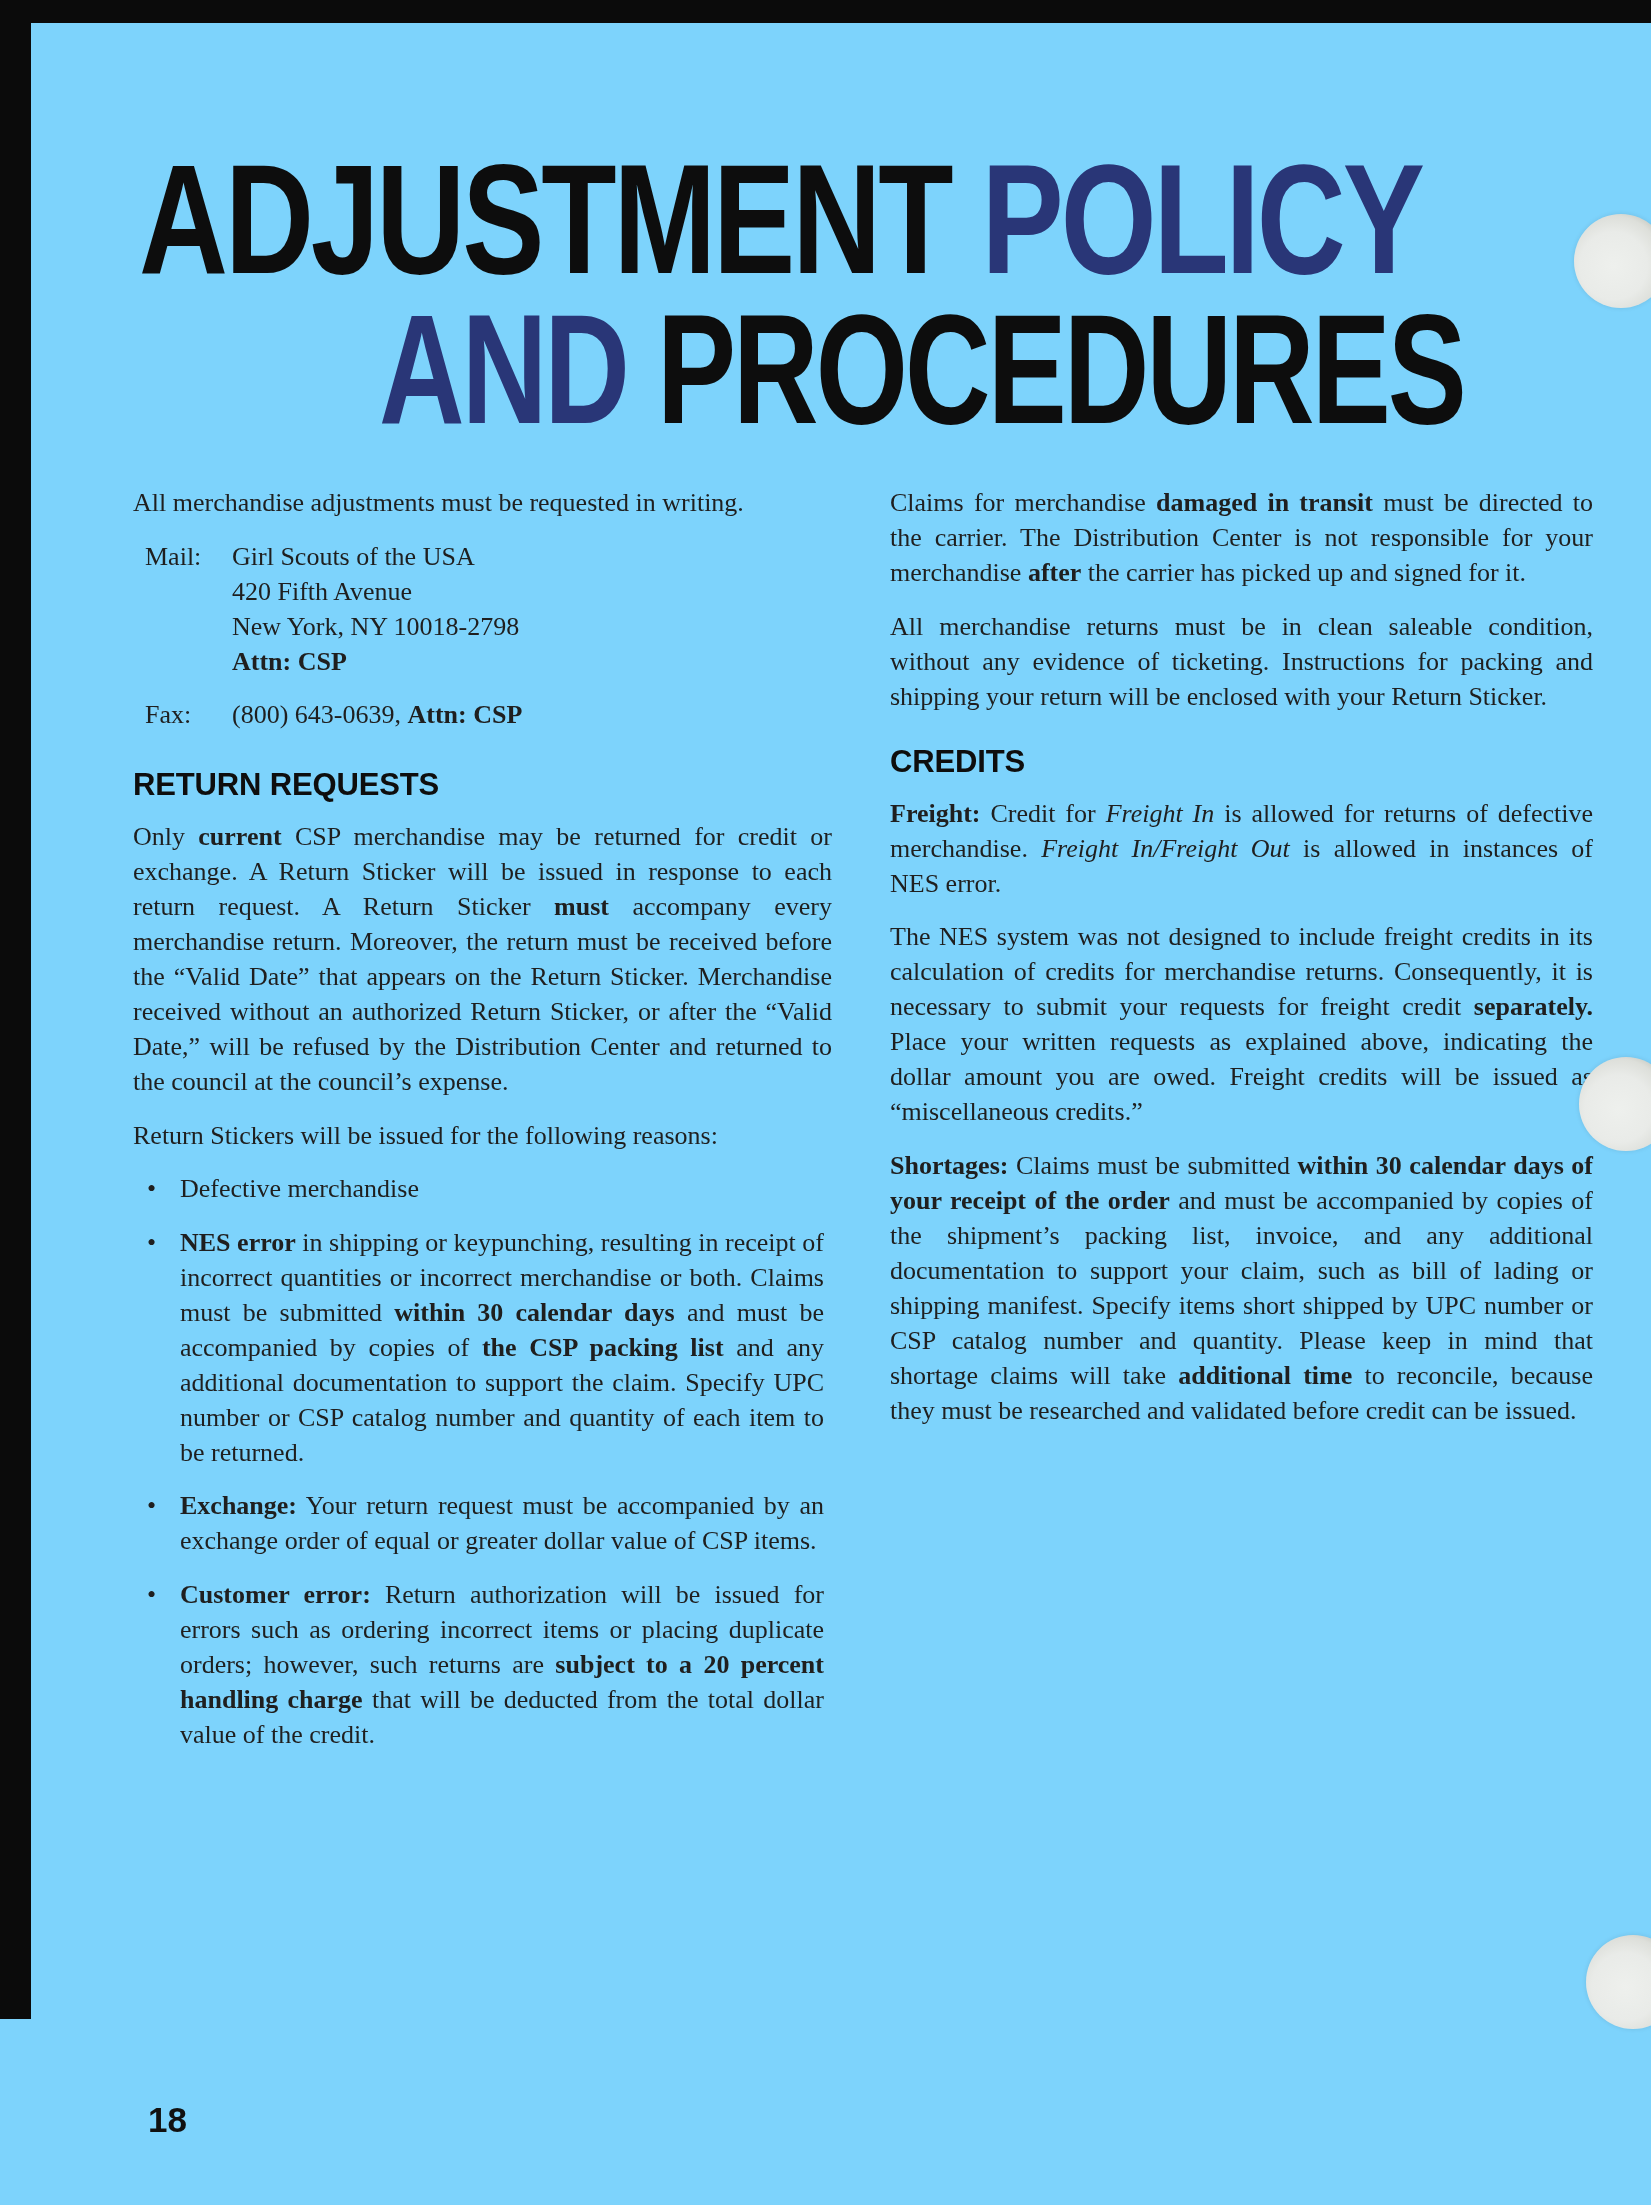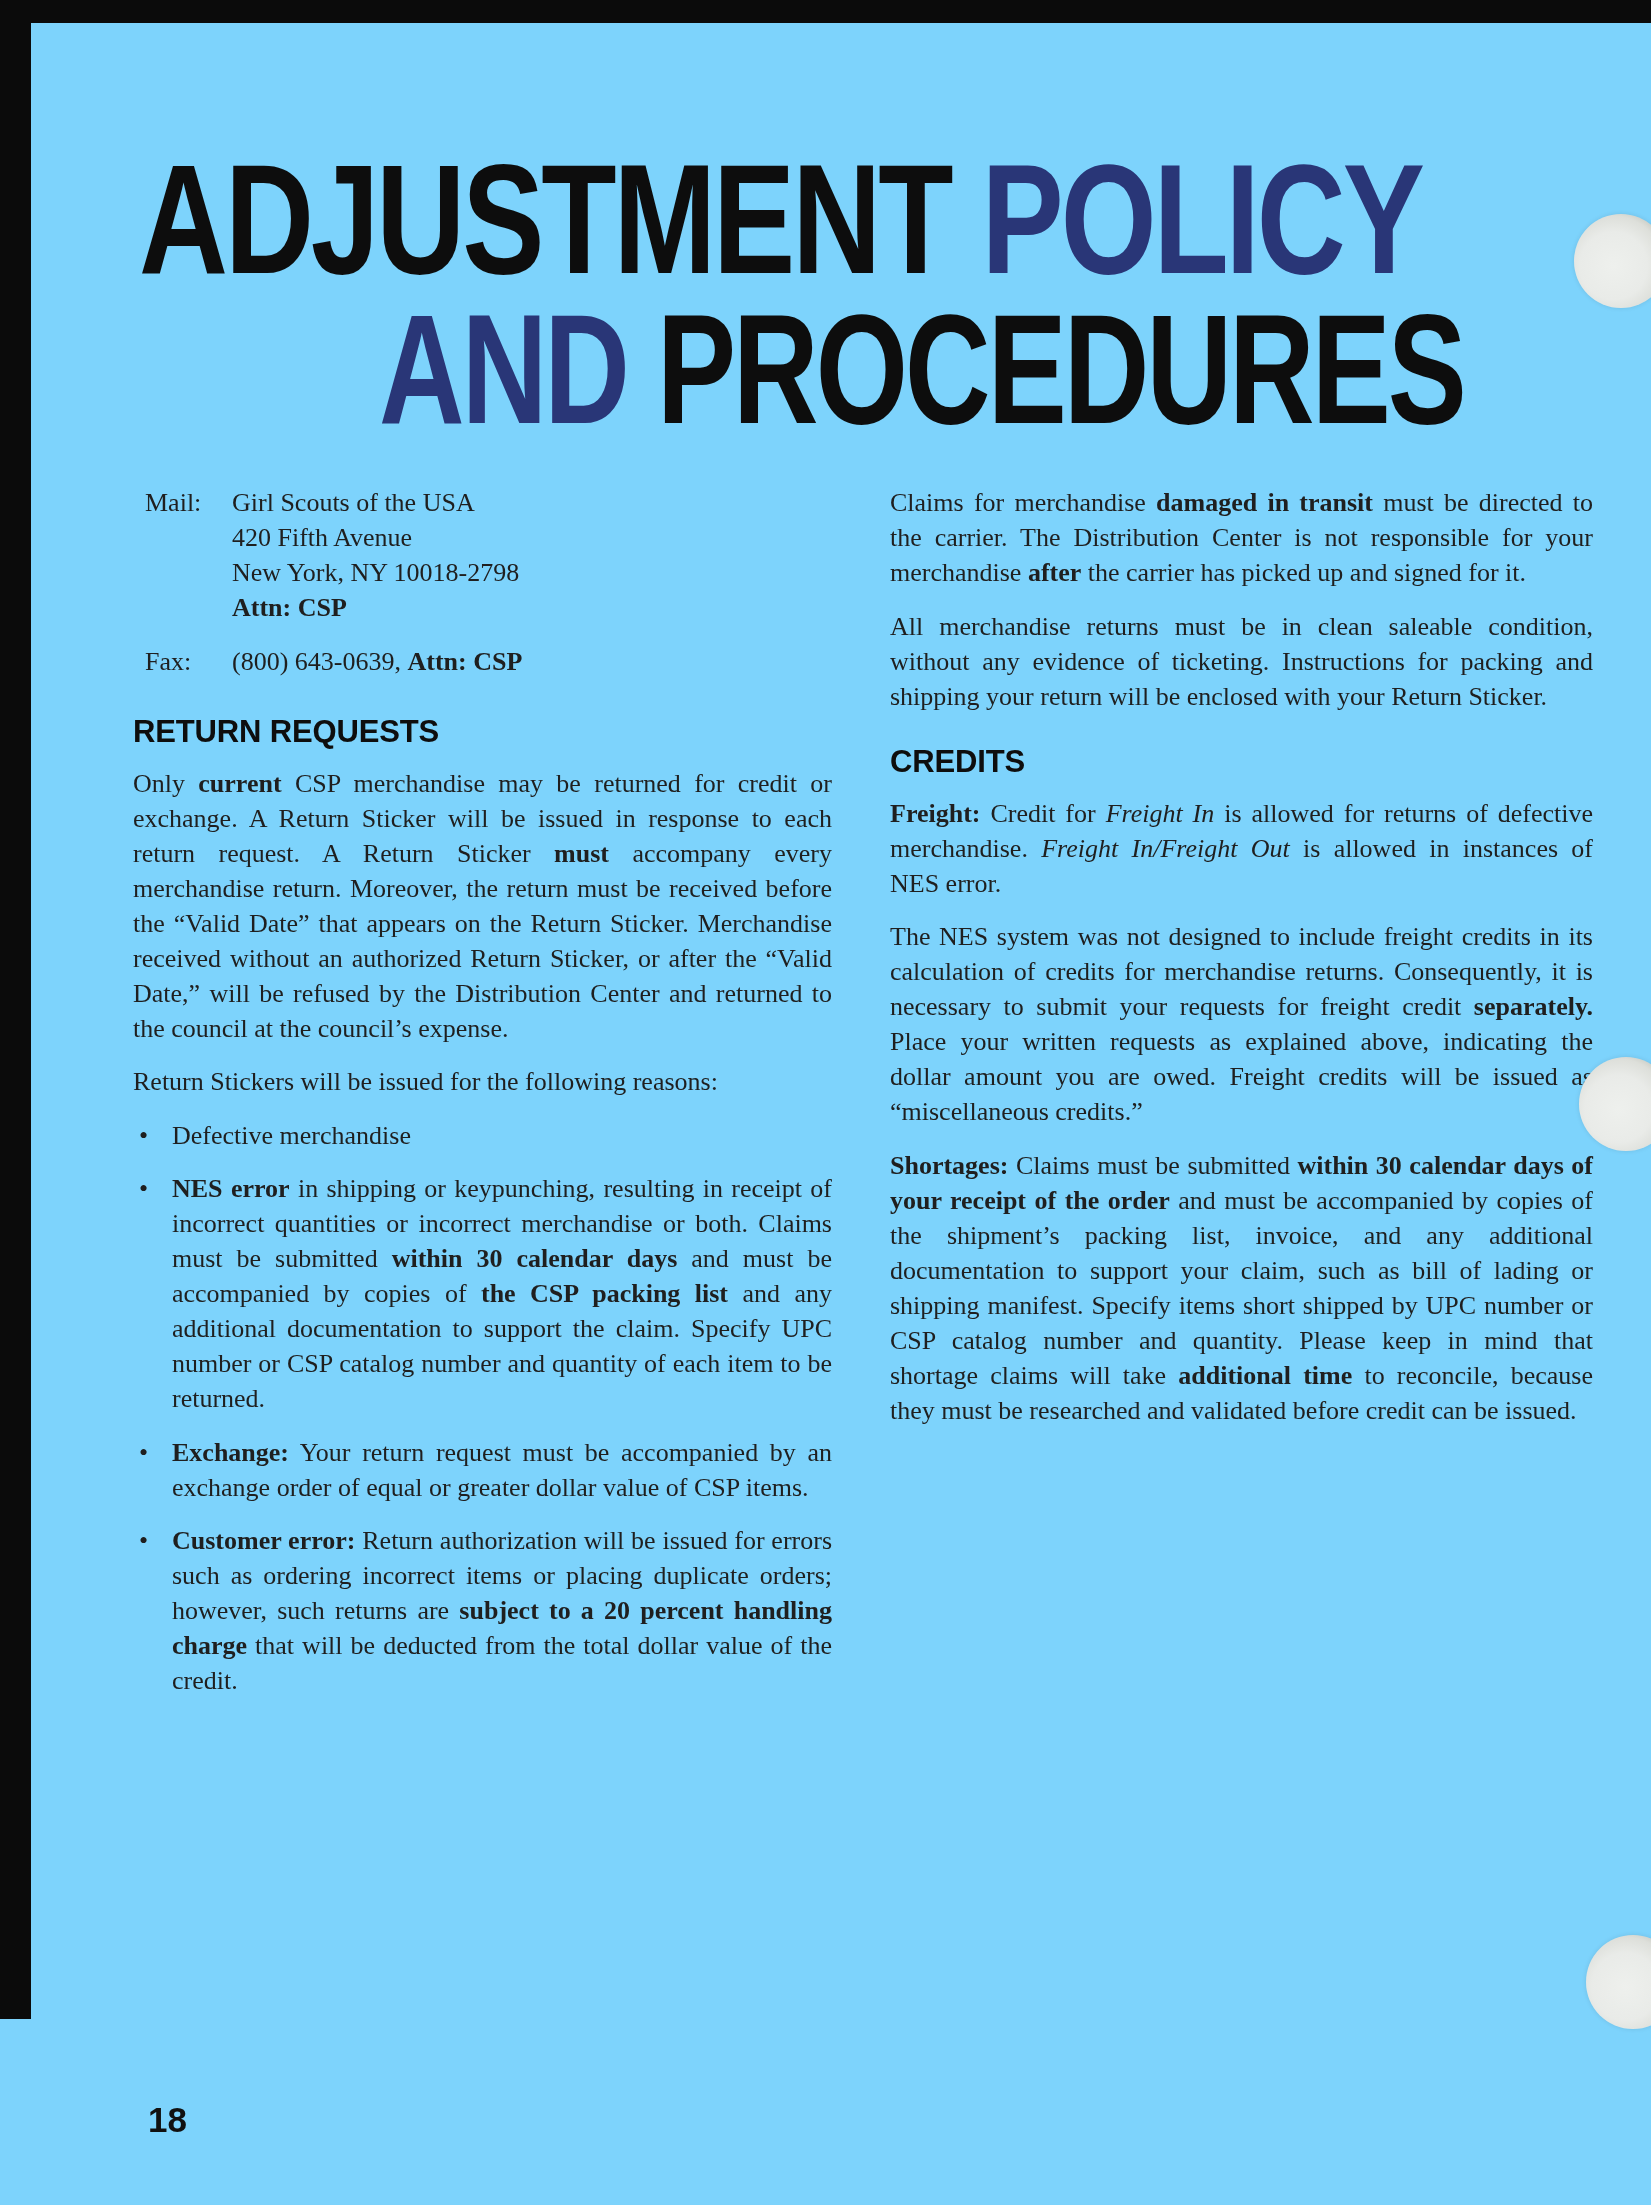--- a/index.html
+++ b/index.html
@@ -52,21 +52,21 @@
     margin:35px 0 17px 0;
   }
   .sec-head.first-right{margin-top:30px;}
 
   .addr{margin:0 0 18.5px 0;}
   .addr-row{display:flex;text-align:left;}
   .addr-label{flex:0 0 87px;margin-left:12px;}
   .addr-value div{min-height:35px;}
   .bold{font-weight:bold;}
 
-  ul.bullets{list-style:none;margin:0;padding:0;}
+  ul.bullets{list-style:none;margin:8px;padding:0;}
   ul.bullets li{
     position:relative;
     padding-left:39px;
     margin:0 0 18.5px 0;
   }
   ul.bullets li::before{
     content:"\2022";
     position:absolute;left:5.9px;top:0;
     font-size:1em;
   }
@@ -93,20 +93,21 @@
 
 <div class="page">
 
   <div class="bar-top"></div>
   <div class="bar-left"></div>
 
   <div class="title-line t1"><span class="c-black">ADJUSTMENT </span><span class="c-navy">POLICY</span></div>
   <div class="title-line t2"><span class="c-navy">AND </span><span class="c-black">PROCEDURES</span></div>
 
   <div class="col col-left">
+    <p class="one-line">All merchandise adjustments must be requested in writing.</p>
 
     <div class="addr">
       <div class="addr-row">
         <div class="addr-label">Mail:</div>
         <div class="addr-value">
           <div>Girl Scouts of the USA</div>
           <div>420 Fifth Avenue</div>
           <div>New York, NY 10018-2798</div>
           <div class="bold">Attn: CSP</div>
         </div>

